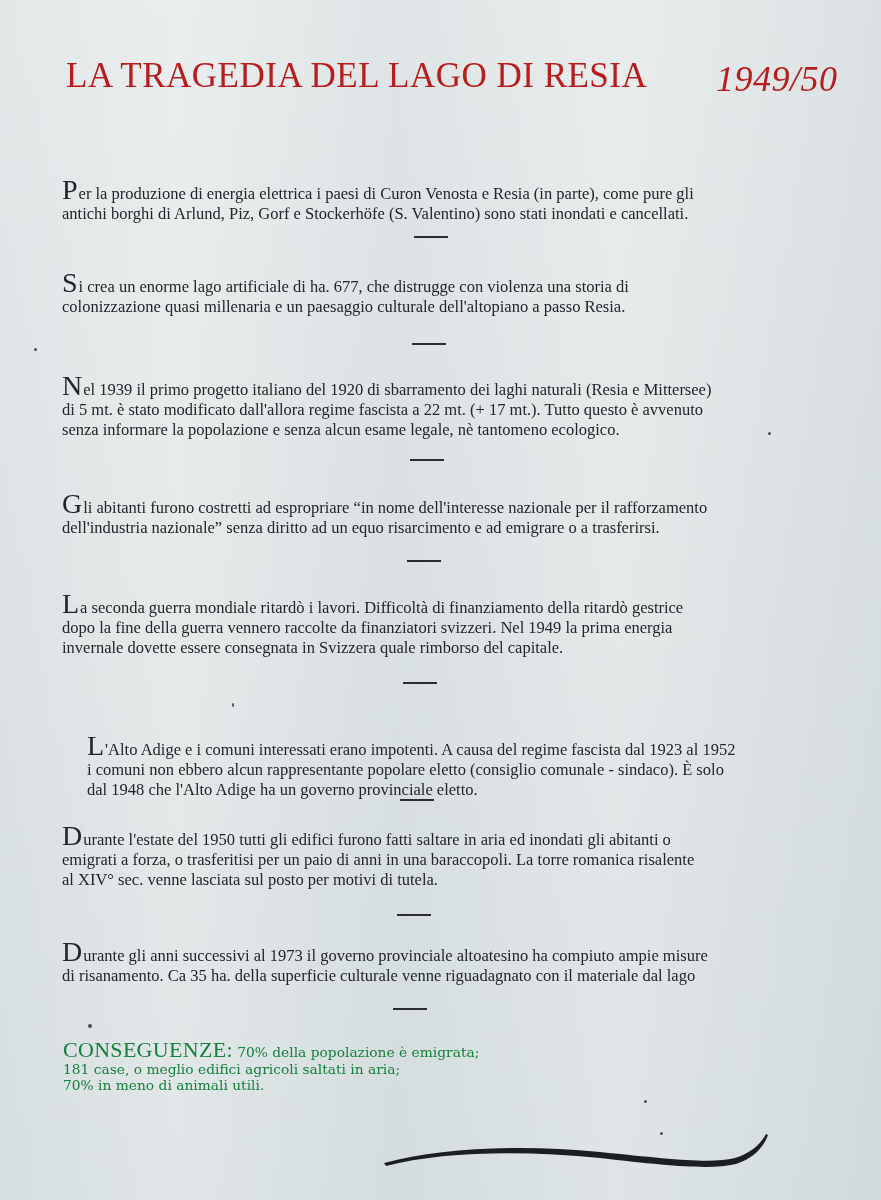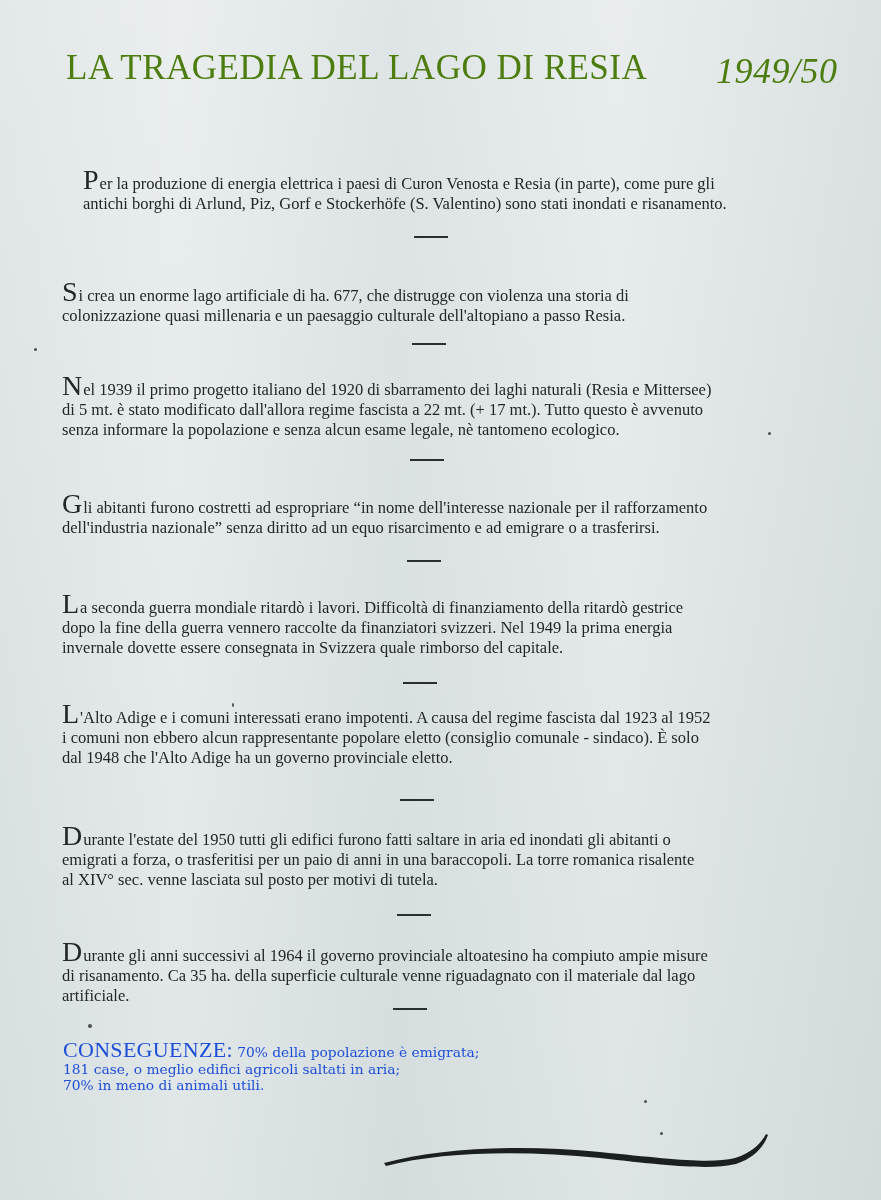--- a/index.html
+++ b/index.html
@@ -11,25 +11,25 @@
       background-image:
         linear-gradient(90deg, rgba(255,255,255,0.0) 0%, rgba(255,255,255,0.25) 20%, rgba(200,210,212,0.15) 45%, rgba(255,255,255,0.2) 70%, rgba(190,200,202,0.2) 100%),
         linear-gradient(180deg, #e3e8e9 0%, #dde3e4 50%, #d6dedf 100%);
       font-family: "Liberation Serif", "DejaVu Serif", serif;
       color: #1e2224;
       position: relative;
     }
     .sign { position: absolute; inset: 0; }
     .title {
       position: absolute;
-      left: 66px; top: 48px;
+      left: 66px; top: 56px;
       width: 780px;
       font-size: 35px;
       letter-spacing: 0.5px;
-      color: #4d7c0f;
+      color: #b91c1c;
       font-weight: normal;
       white-space: nowrap;
       margin: 0;
     }
     .title .year {
       position: absolute;
       left: 650px; top: 2px;
       font-style: italic;
       font-size: 36px;
     }
@@ -56,48 +56,48 @@
       width: 34px;
       background: #2a2e30;
     }
     .conseq {
       position: absolute;
       left: 63px; top: 1042px;
       width: 480px;
       font-family: "DejaVu Serif", serif;
       font-size: 13.8px;
       line-height: 16.5px;
-      color: #1d4ed8;
+      color: #15803d;
     }
     .conseq .head {
       font-family: "Liberation Serif", serif;
       font-size: 22px;
       letter-spacing: 0.3px;
     }
     .conseq .line { display: block; white-space: nowrap; }
     .swash { position: absolute; left: 380px; top: 1128px; }
     .speck { position: absolute; border-radius: 50%; background: #4a4f4f; }
   </style>
 </head>
 <body>
 
 <div class="sign">
 
   <h1 class="title">
     <span>LA TRAGEDIA DEL LAGO DI RESIA</span>
     <span class="year">1949/50</span>
   </h1>
 
-  <p class="para" style="top:170px;margin-left:21px;">
+  <p class="para" style="top:180px;">
     <span class="line"><span class="dropcap">P</span><span>er la produzione di energia elettrica i paesi di Curon Venosta e Resia (in parte), come pure gli</span></span>
-    <span class="line">antichi borghi di Arlund, Piz, Gorf e Stockerhöfe (S. Valentino) sono stati inondati e risanamento.</span>
+    <span class="line">antichi borghi di Arlund, Piz, Gorf e Stockerhöfe (S. Valentino) sono stati inondati e cancellati.</span>
   </p>
   <div class="divider" style="left:414px; top:236px;"></div>
 
-  <p class="para" style="top:282px;">
+  <p class="para" style="top:273px;">
     <span class="line"><span class="dropcap">S</span><span>i crea un enorme lago artificiale di ha. 677, che distrugge con violenza una storia di</span></span>
     <span class="line">colonizzazione quasi millenaria e un paesaggio culturale dell'altopiano a passo Resia.</span>
   </p>
   <div class="divider" style="left:412px; top:343px;"></div>
 
   <p class="para" style="top:376px;">
     <span class="line"><span class="dropcap">N</span><span>el 1939 il primo progetto italiano del 1920 di sbarramento dei laghi naturali (Resia e Mittersee)</span></span>
     <span class="line">di 5 mt. è stato modificato dall'allora regime fascista a 22 mt. (+ 17 mt.). Tutto questo è avvenuto</span>
     <span class="line">senza informare la popolazione e senza alcun esame legale, nè tantomeno ecologico.</span>
   </p>
@@ -109,38 +109,37 @@
   </p>
   <div class="divider" style="left:407px; top:560px;"></div>
 
   <p class="para" style="top:594px;">
     <span class="line"><span class="dropcap">L</span><span>a seconda guerra mondiale ritardò i lavori. Difficoltà di finanziamento della ritardò gestrice</span></span>
     <span class="line">dopo la fine della guerra vennero raccolte da finanziatori svizzeri. Nel 1949 la prima energia</span>
     <span class="line">invernale dovette essere consegnata in Svizzera quale rimborso del capitale.</span>
   </p>
   <div class="divider" style="left:403px; top:682px;"></div>
 
-  <p class="para" style="top:704px;">
+  <p class="para" style="top:736px;margin-left:25px;">
     <span class="line"><span class="dropcap">L</span><span>'Alto Adige e i comuni interessati erano impotenti. A causa del regime fascista dal 1923 al 1952</span></span>
     <span class="line">i comuni non ebbero alcun rappresentante popolare eletto (consiglio comunale - sindaco). È solo</span>
     <span class="line">dal 1948 che l'Alto Adige ha un governo provinciale eletto.</span>
   </p>
   <div class="divider" style="left:400px; top:799px;"></div>
 
   <p class="para" style="top:826px;">
     <span class="line"><span class="dropcap">D</span><span>urante l'estate del 1950 tutti gli edifici furono fatti saltare in aria ed inondati gli abitanti o</span></span>
     <span class="line">emigrati a forza, o trasferitisi per un paio di anni in una baraccopoli. La torre romanica risalente</span>
     <span class="line">al XIV° sec. venne lasciata sul posto per motivi di tutela.</span>
   </p>
   <div class="divider" style="left:397px; top:914px;"></div>
 
   <p class="para" style="top:942px;">
-    <span class="line"><span class="dropcap">D</span><span>urante gli anni successivi al 1964 il governo provinciale altoatesino ha compiuto ampie misure</span></span>
+    <span class="line"><span class="dropcap">D</span><span>urante gli anni successivi al 1973 il governo provinciale altoatesino ha compiuto ampie misure</span></span>
     <span class="line">di risanamento. Ca 35 ha. della superficie culturale venne riguadagnato con il materiale dal lago</span>
-    <span class="line">artificiale.</span>
   </p>
   <div class="divider" style="left:393px; top:1008px;"></div>
 
   <div class="conseq">
     <span class="line"><span class="head">CONSEGUENZE:</span><span> 70% della popolazione è emigrata;</span></span>
     <span class="line">181 case, o meglio edifici agricoli saltati in aria;</span>
     <span class="line">70% in meno di animali utili.</span>
   </div>
 
   <svg class="swash" width="400" height="50" viewBox="0 0 400 50">

